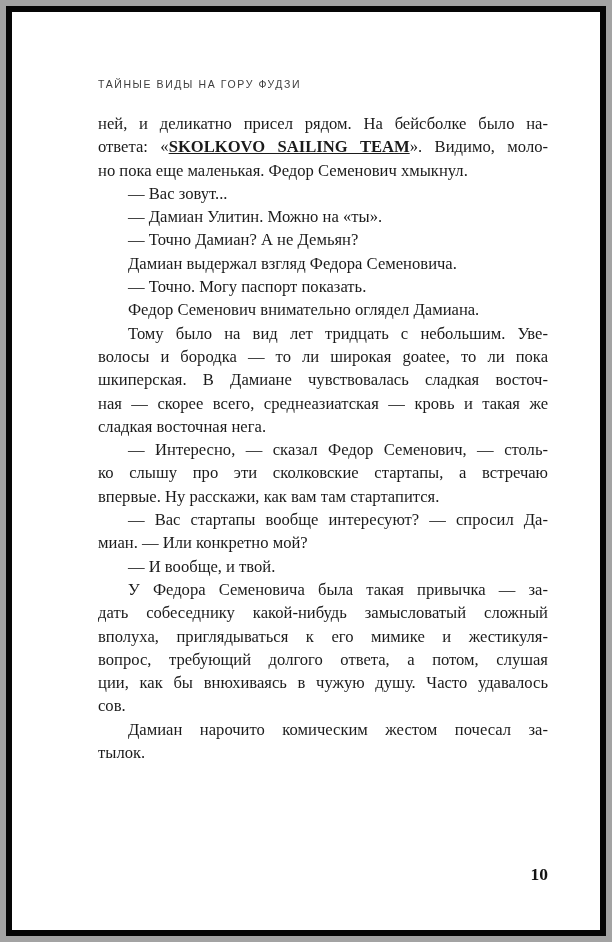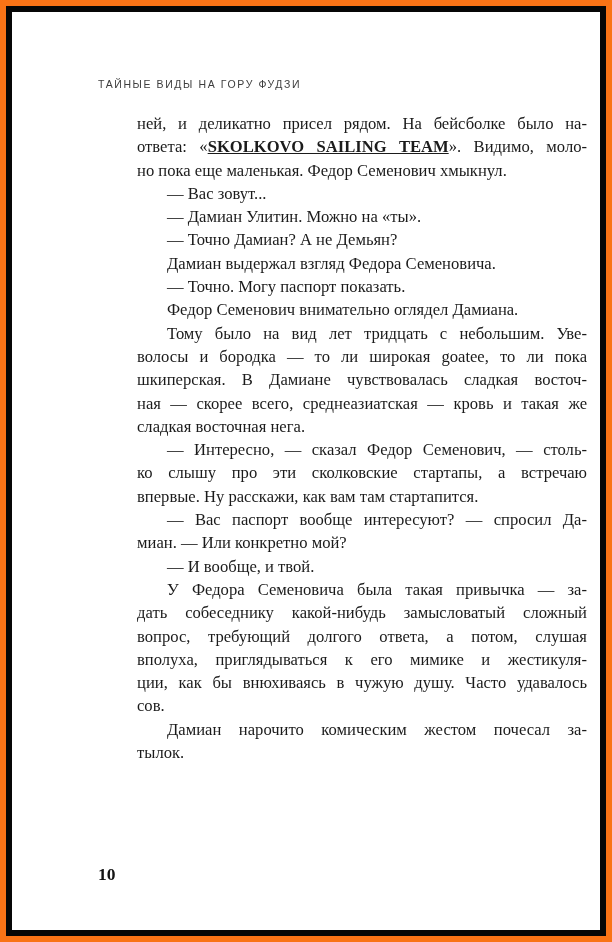--- a/index.html
+++ b/index.html
@@ -1,20 +1,20 @@
 <!DOCTYPE html>
 <html><head>
 <meta charset="utf-8">
 <style>
   html, body { margin: 0; padding: 0; background: #ffffff; }
   .screen {
     position: relative;
     width: 612px;
     height: 942px;
-    background: #f97316;
+    background: #a3a3a3;
     font-family: "Liberation Serif", "DejaVu Serif", serif;
     color: #1b1b1b;
     overflow: hidden;
   }
   .frame {
     position: absolute;
     inset: 6px;
     border: 6px solid #060606;
     background: #ffffff;
     box-sizing: border-box;
@@ -28,36 +28,35 @@
     letter-spacing: 1.6px;
     color: #3d3d3d;
   }
   .text-block {
     position: absolute;
     left: 98px;
     top: 112px;
     width: 450px;
     font-size: 16.6px;
     line-height: 23.3px;
-    margin-left: 39px;
   }
   .line {
     text-align: justify;
     text-align-last: justify;
   }
   .line.para-end { text-align-last: auto; }
   .line.indent { text-indent: 30px; }
   .b { font-weight: bold; text-decoration: underline; }
   .i { }
   .page-number {
     position: absolute;
     left: 98px;
     top: 864px;
     width: 450px;
-    text-align: left;
+    text-align: right;
     font-weight: bold;
     font-size: 17.5px;
     color: #141414;
   }
 </style>
 </head>
 <body>
 
 <div class="screen">
   <div class="frame"></div>
@@ -73,26 +72,26 @@
       <div class="line indent para-end"><span>— Точно. Могу паспорт показать.</span></div>
       <div class="line indent para-end"><span>Федор Семенович внимательно оглядел Дамиана.</span></div>
       <div class="line indent"><span>Тому было на вид лет тридцать с небольшим. Уве-</span></div>
       <div class="line"><span>волосы и бородка — то ли широкая </span><span class="i">goatee</span><span>, то ли пока</span></div>
       <div class="line"><span>шкиперская. В Дамиане чувствовалась сладкая восточ-</span></div>
       <div class="line"><span>ная — скорее всего, среднеазиатская — кровь и такая же</span></div>
       <div class="line para-end"><span>сладкая восточная нега.</span></div>
       <div class="line indent"><span>— Интересно, — сказал Федор Семенович, — столь-</span></div>
       <div class="line"><span>ко слышу про эти сколковские стартапы, а встречаю</span></div>
       <div class="line para-end"><span>впервые. Ну расскажи, как вам там стартапится.</span></div>
-      <div class="line indent"><span>— Вас паспорт вообще интересуют? — спросил Да-</span></div>
+      <div class="line indent"><span>— Вас стартапы вообще интересуют? — спросил Да-</span></div>
       <div class="line para-end"><span>миан. — Или конкретно мой?</span></div>
       <div class="line indent para-end"><span>— И вообще, и твой.</span></div>
       <div class="line indent"><span>У Федора Семеновича была такая привычка — за-</span></div>
       <div class="line"><span>дать собеседнику какой-нибудь замысловатый сложный</span></div>
+      <div class="line"><span>вполуха, приглядываться к его мимике и жестикуля-</span></div>
       <div class="line"><span>вопрос, требующий долгого ответа, а потом, слушая</span></div>
-      <div class="line"><span>вполуха, приглядываться к его мимике и жестикуля-</span></div>
       <div class="line"><span>ции, как бы внюхиваясь в чужую душу. Часто удавалось</span></div>
       <div class="line para-end"><span>сов.</span></div>
       <div class="line indent"><span>Дамиан нарочито комическим жестом почесал за-</span></div>
       <div class="line para-end"><span>тылок.</span></div>
     </div>
   <div class="page-number">10</div>
 </div>
 
 </body></html>

